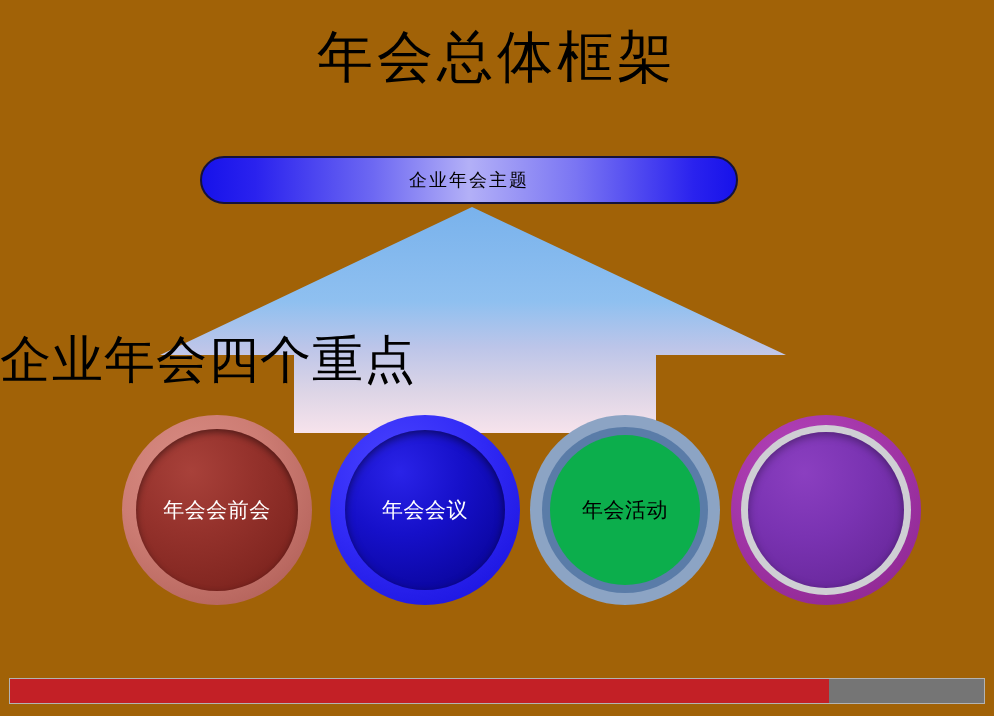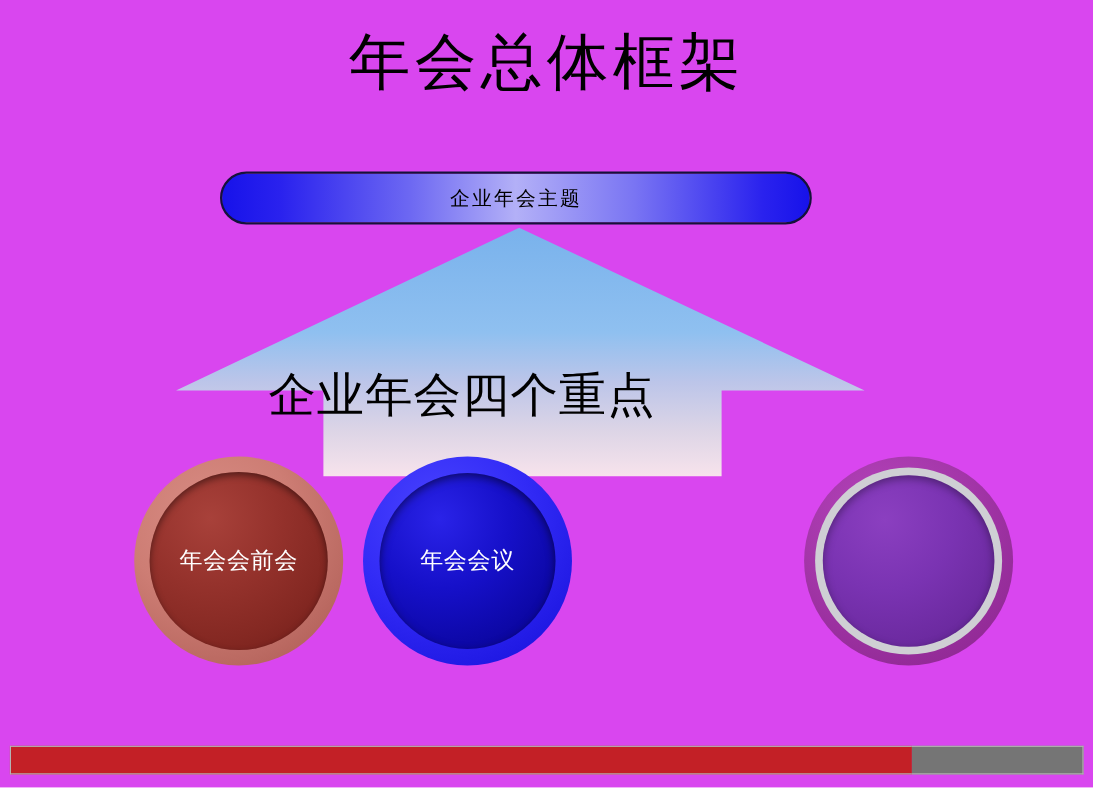--- a/index.html
+++ b/index.html
@@ -8,21 +8,21 @@
     background: #ffffff;
   }
   body {
     font-family: "Liberation Sans", "DejaVu Sans", sans-serif;
   }
 
   #slide {
     position: relative;
     width: 994px;
     height: 716px;
-    background: #d946ef;
+    background: #a16207;
     overflow: hidden;
   }
 
   
   #slide-title {
     position: absolute;
     left: 0;
     top: 22px;
     width: 994px;
     text-align: center;
@@ -73,22 +73,21 @@
     letter-spacing: 2px;
     white-space: nowrap;
   }
 
   
   #focus-caption {
     position: absolute;
     left: 0;
     top: 336px;
     width: 840px;
-    text-align: center;
-    font-size: 43px;
+    font-size: 51px;
     line-height: 48px;
     letter-spacing: 1px;
     color: #000000;
     white-space: nowrap;
   }
 
   
   #circles-row {
     position: absolute;
     left: 0;
@@ -247,20 +246,26 @@
       <span class="circle-core"></span>
       <span class="circle-label">年会会前会</span>
     </div>
 
     <div class="circle-node" id="circle-node-2">
       <span class="circle-ring"></span>
       <span class="circle-core"></span>
       <span class="circle-label">年会会议</span>
     </div>
 
+    <div class="circle-node" id="circle-node-3">
+      <span class="circle-ring"></span>
+      <span class="circle-core"></span>
+      <span class="circle-core2"></span>
+      <span class="circle-label">年会活动</span>
+    </div>
 
     <div class="circle-node" id="circle-node-4">
       <span class="circle-ring"></span>
       <span class="circle-core"></span>
       <span class="circle-core2"></span>
     </div>
 
   </div>
 
   <div id="bottom-bar">

